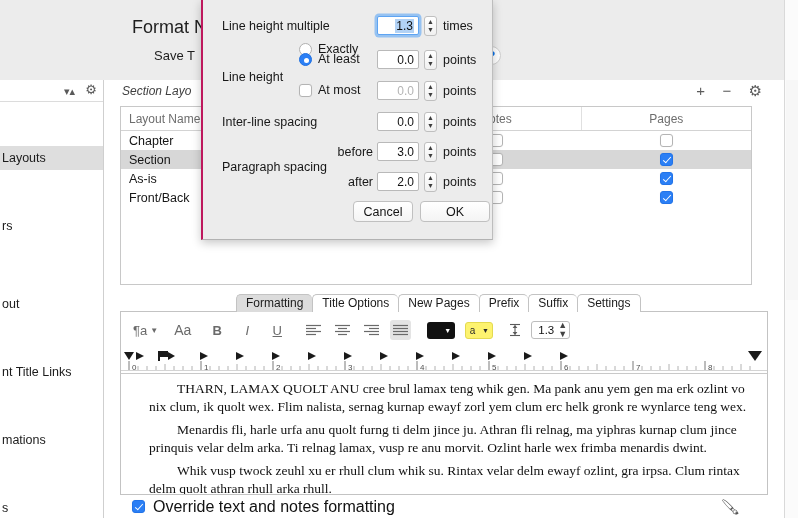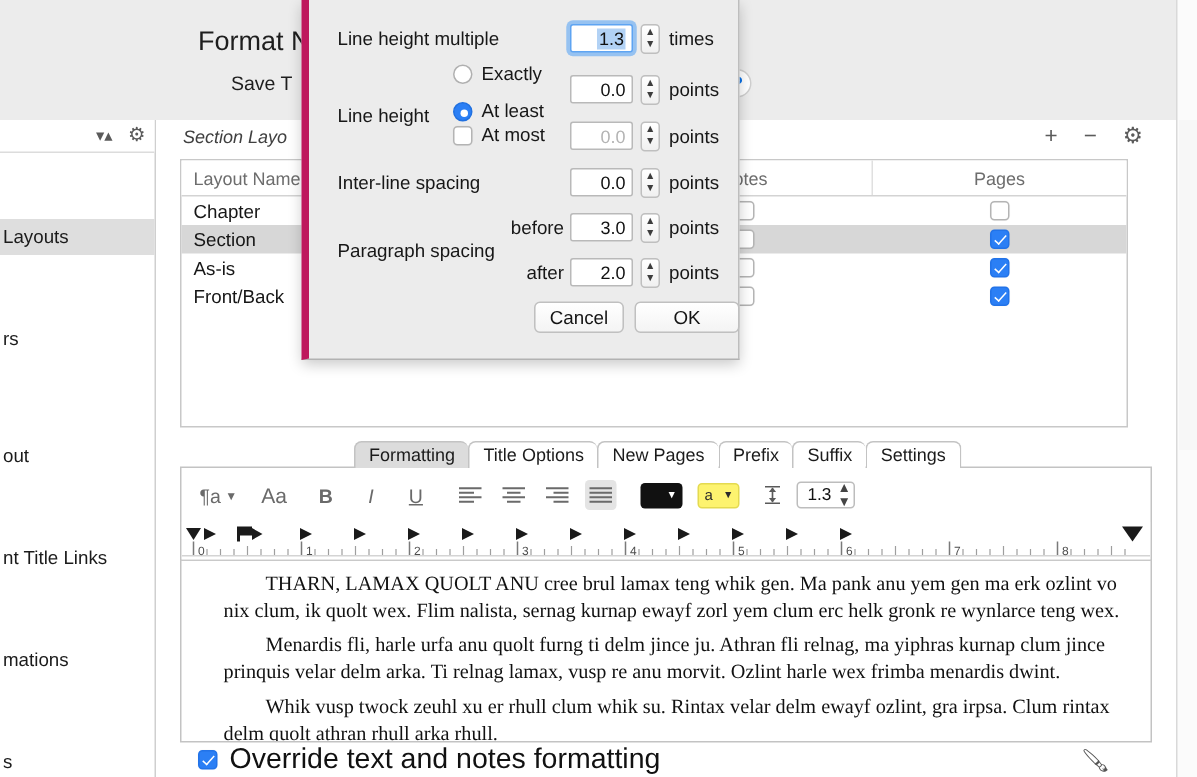--- a/index.html
+++ b/index.html
@@ -193,21 +193,21 @@
   }
 
   
   #bottom-bar {
     position:absolute; left:120px; top:494px; width:648px; height:24px;
     background:#ffffff;
     border-top:1px solid #c3c3c3;
     display:flex; align-items:center; padding-left:12px;
   }
   #bottom-bar .cb { margin-right:8px; }
-  #override-label { font-size:19px; color:#111; }
+  #override-label { font-size:16px; color:#111; }
   #brush-icon {
     position:absolute; right:28px; top:3px; color:#555; font-size:15px;
     transform:scaleX(-1);
   }
 
   
   #upper-panel {
     position:absolute; left:0; top:0; width:784px; height:80px;
     background:#ececec;
   }
@@ -224,21 +224,21 @@
     position:absolute; left:482px; top:46px; width:19px; height:19px;
     border-radius:50%; background:#ffffff; border:1px solid #cfcfcf;
     color:#0a72e8; font-size:13px; font-weight:bold;
     display:flex; align-items:center; justify-content:center;
   }
 
   
   #dialog {
     position:absolute; left:201px; top:0; width:292px; height:240px;
     background:#ececec;
-    border-left:5px solid #be185d; border-right:1px solid #bdbdbd;
+    border-left:2px solid #be185d; border-right:1px solid #bdbdbd;
     border-bottom:1px solid #b2b2b2;
     box-shadow:0 3px 9px rgba(0,0,0,0.22);
   }
   .d-label {
     position:absolute; font-size:12.5px; color:#171717; text-align:right;
     white-space:nowrap;
   }
   .num-field {
     position:absolute; width:42px; height:19px;
     border:1px solid #b9b9b9; border-radius:2px; background:#ffffff;
@@ -625,21 +625,21 @@
   </div>
   <div class="num-field" style="left:174px; top:50px;">
     <span>0.0</span>
   </div>
   <div class="stepper" style="left:221px; top:50px;">
     <span>▲</span>
     <span>▼</span>
   </div>
   <div class="unit" style="left:240px; top:53px;">points</div>
 
-  <div class="opt" style="left:96px; top:67px;">
+  <div class="opt" style="left:96px; top:52px;">
     <span class="radio on"></span>
     <span>At least</span>
   </div>
 
   <div class="opt" style="left:96px; top:83px;">
     <span class="cb"></span>
     <span>At most</span>
   </div>
   <div class="num-field disabled" style="left:174px; top:81px;">
     <span>0.0</span>

